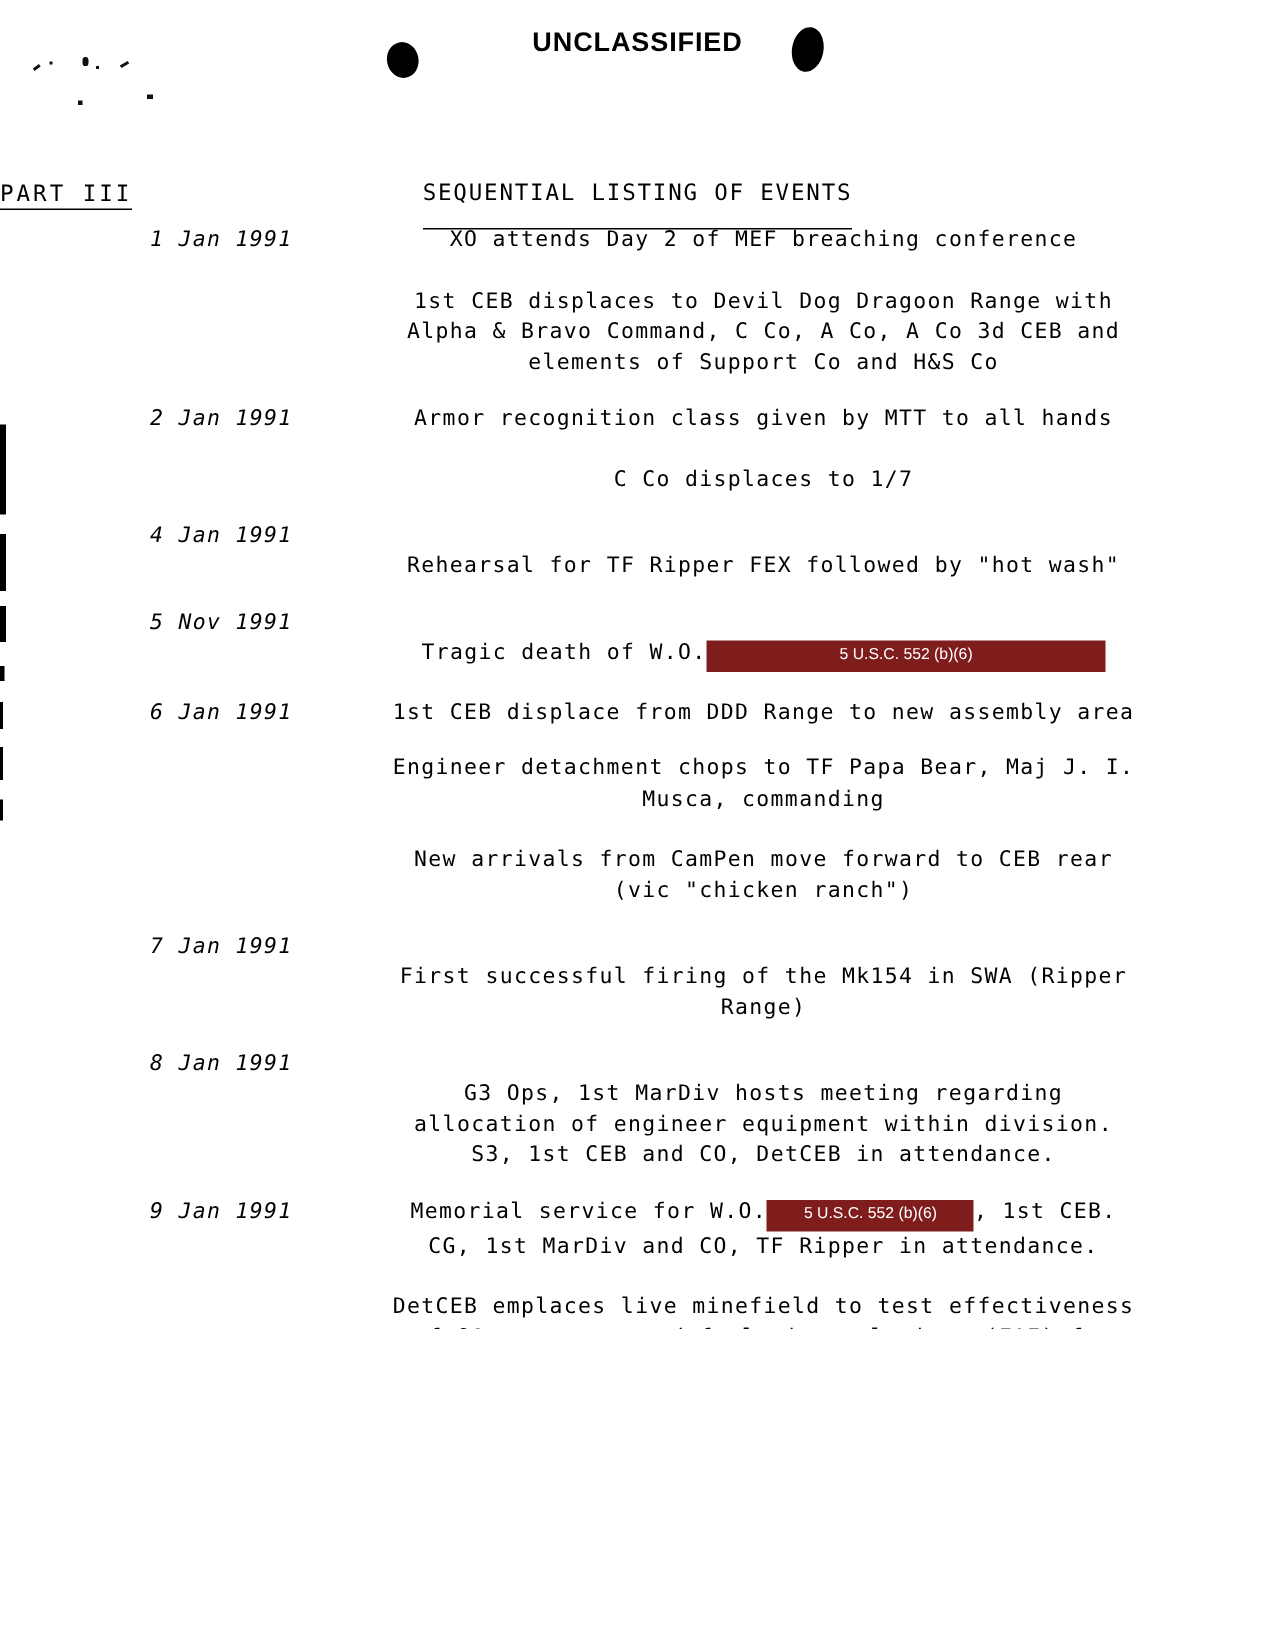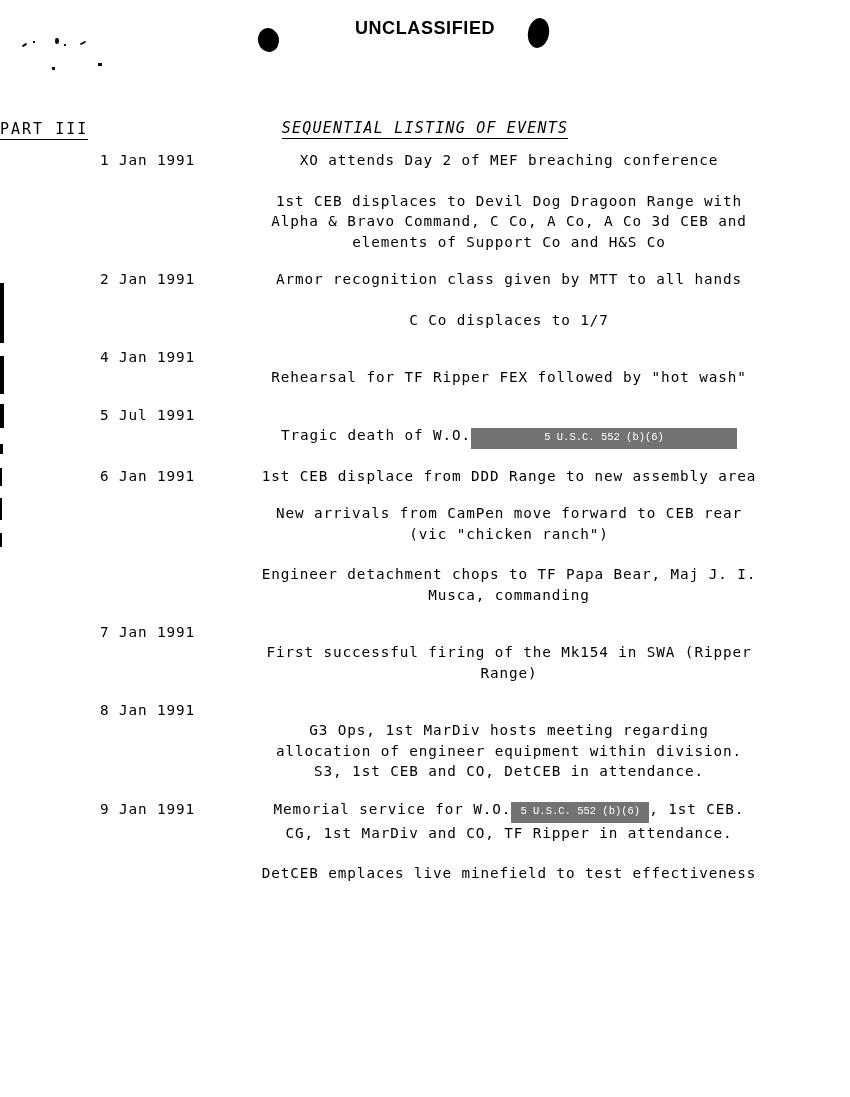--- a/index.html
+++ b/index.html
@@ -92,56 +92,57 @@
 
   .sub-title {
     position: absolute;
     top: 119px;
     left: 0;
     width: 850px;
     text-align: center;
     font-size: 15px;
     letter-spacing: 1.2px;
   }
-  .sub-title span { border-bottom: 1px solid #000; padding-bottom: 1px; font-style: italic; }
+  .sub-title span { border-bottom: 1px solid #000; padding-bottom: 15px; }
 
   
   .listing {
     position: absolute;
     top: 150px;
     left: 100px;
     width: 690px;
     font-size: 14.3px;
     line-height: 20.5px;
     letter-spacing: 0.9px;
   }
   .entry {
     display: flex;
     align-items: flex-start;
   }
   .entry-date {
     width: 128px;
     flex: 0 0 128px;
     white-space: pre;
+    font-style: italic;
   }
   .entry-body {
     flex: 1 1 auto;
     text-align: center;
   }
   .para {
     margin: 0 0 17px 0;
     white-space: pre-wrap;
   }
   .para:last-child { margin-bottom: 17px; margin-top: 20px; }
 
   .redaction {
     display: inline-block;
-    background: #737373;
+    background: #7f1d1d;
     color: #ffffff;
-    font-family: Liberation Mono, monospace;
+    font-family: Liberation Sans, sans-serif;
     font-size: 10.5px;
     letter-spacing: 0;
     line-height: 17px;
     padding: 1px 4px;
     vertical-align: baseline;
     white-space: nowrap;
   }
 
   .r-wo { width: 258px; height: 19px; }
   .r-body { width: 175px; height: 22px; margin-left: -6px; }
@@ -236,34 +237,34 @@
 
 
     <div class="entry">
       <div class="entry-date">4 Jan 1991</div>
       <div class="entry-body">
         <p class="para">Rehearsal for TF Ripper FEX followed by "hot wash"</p>
       </div>
     </div>
 
     <div class="entry">
-      <div class="entry-date">5 Jul 1991</div>
+      <div class="entry-date">5 Nov 1991</div>
       <div class="entry-body">
         <p class="para"><span>Tragic death of W.O.</span><span class="redaction r-wo">5 U.S.C. 552 (b)(6)</span></p>
       </div>
     </div>
 
     <div class="entry">
       <div class="entry-date">6 Jan 1991</div>
       <div class="entry-body">
         <p class="para">1st CEB displace from DDD Range to new assembly area</p>
+        <p class="para">Engineer detachment chops to TF Papa Bear, Maj J. I.
+Musca, commanding</p>
         <p class="para">New arrivals from CamPen move forward to CEB rear
 (vic "chicken ranch")</p>
-        <p class="para">Engineer detachment chops to TF Papa Bear, Maj J. I.
-Musca, commanding</p>
       </div>
     </div>
 
     <div class="entry">
       <div class="entry-date">7 Jan 1991</div>
       <div class="entry-body">
         <p class="para">First successful firing of the Mk154 in SWA (Ripper
 Range)</p>
       </div>
     </div>

